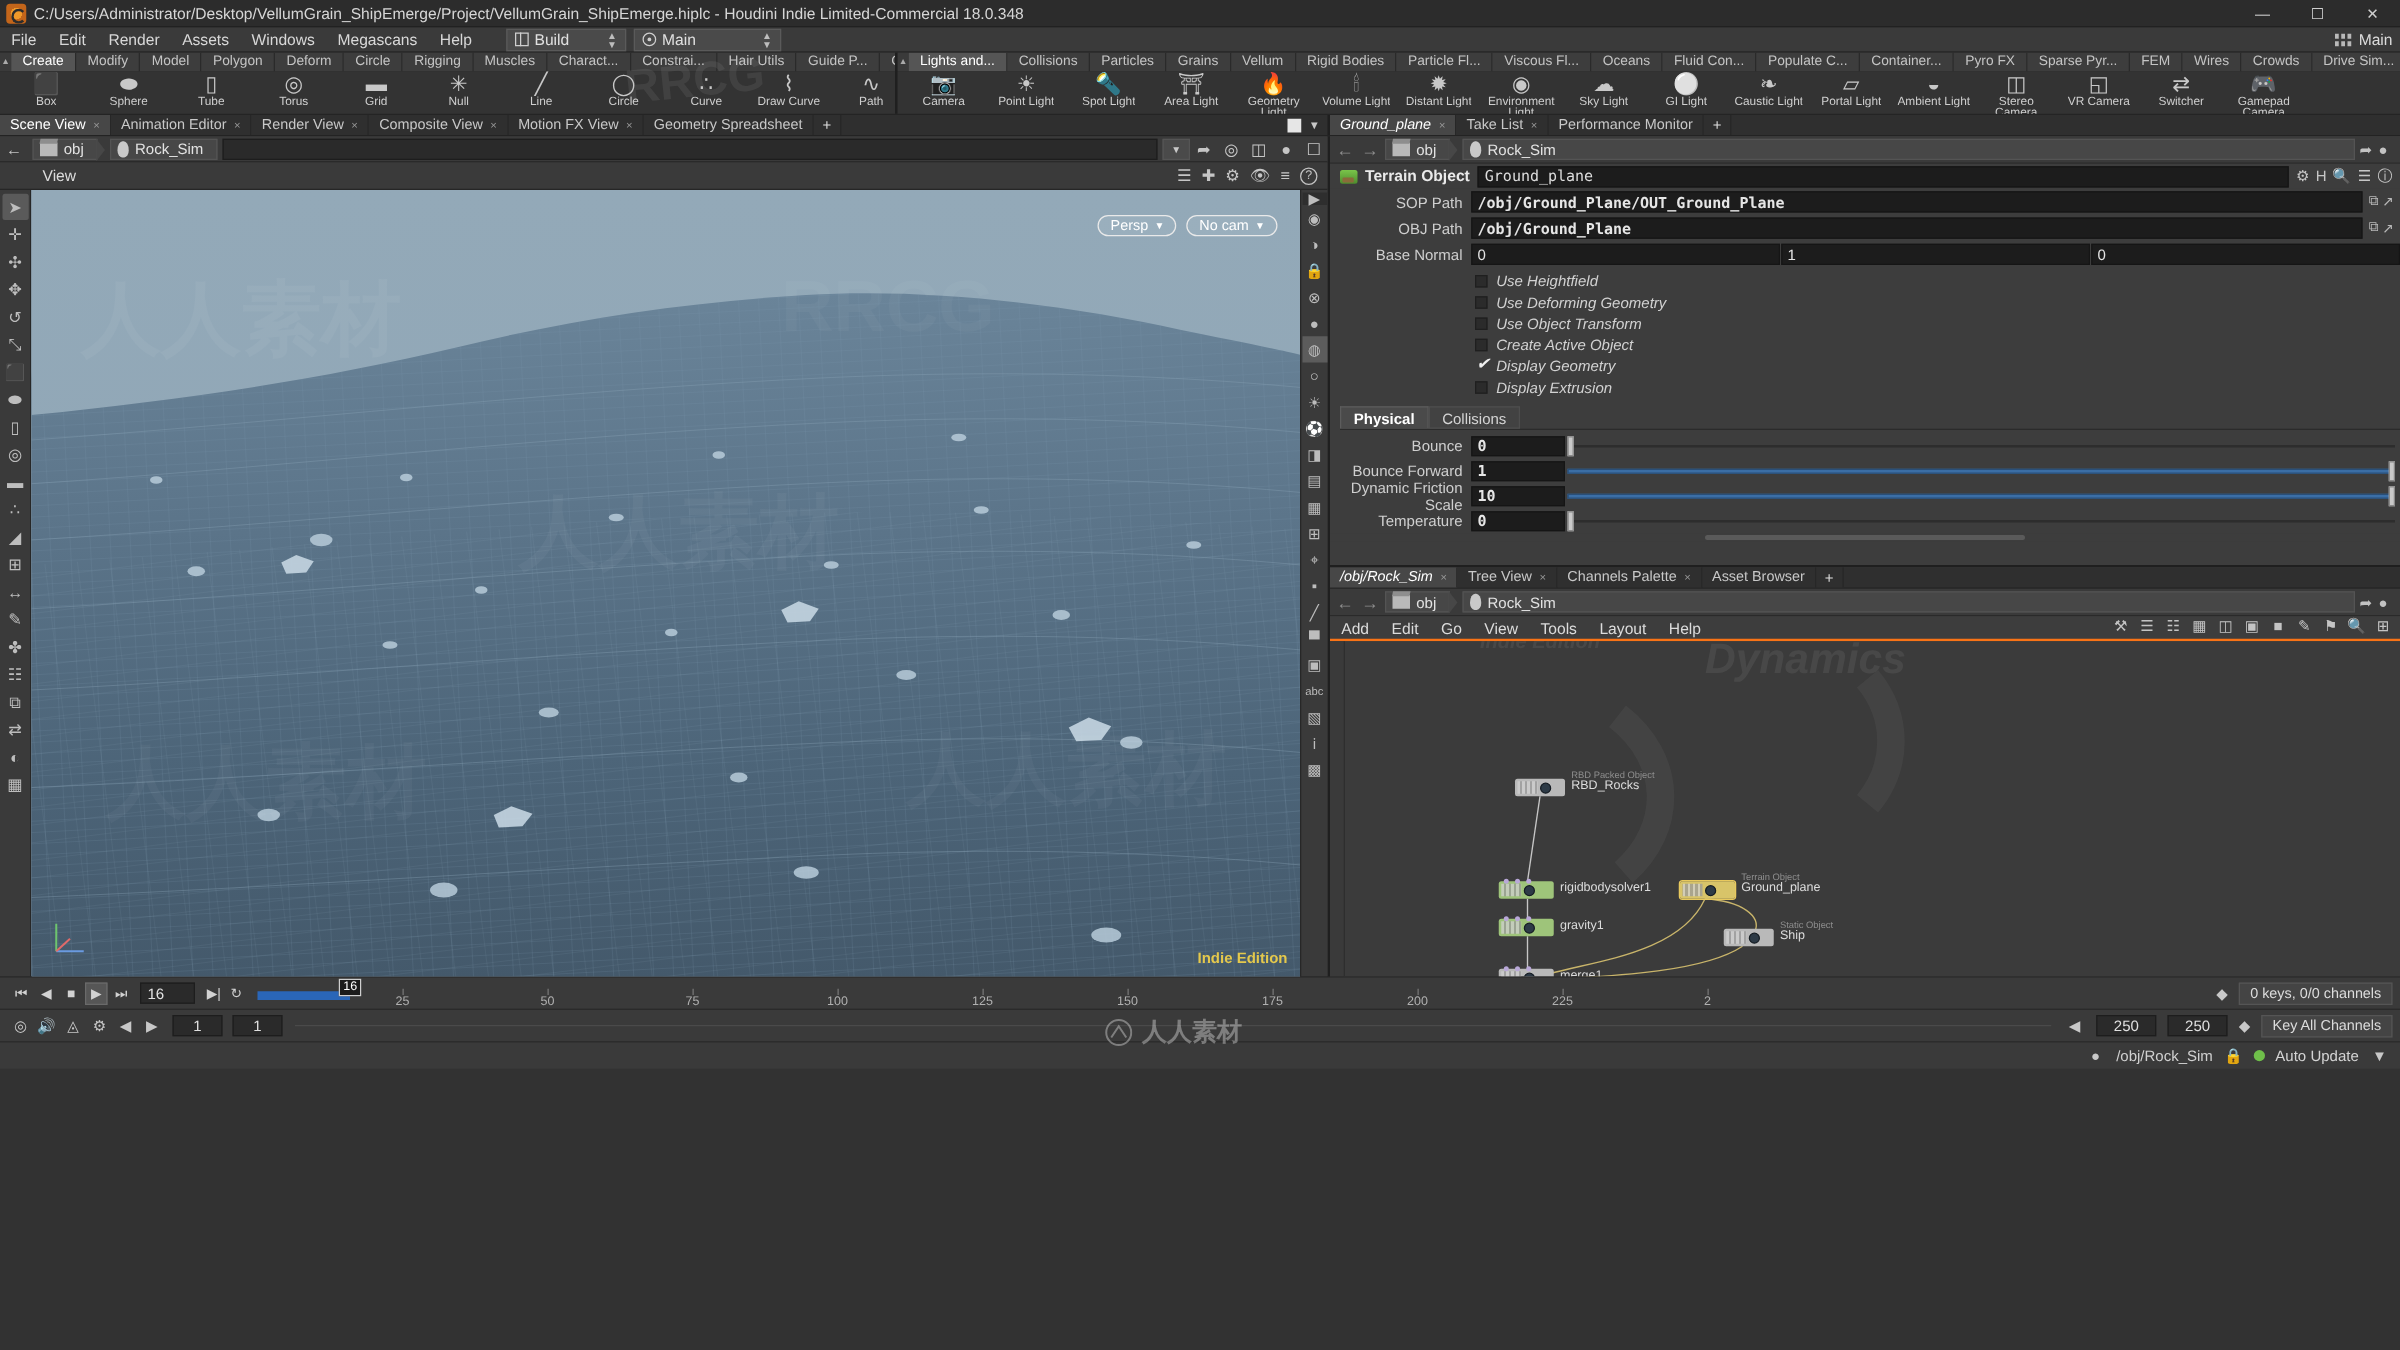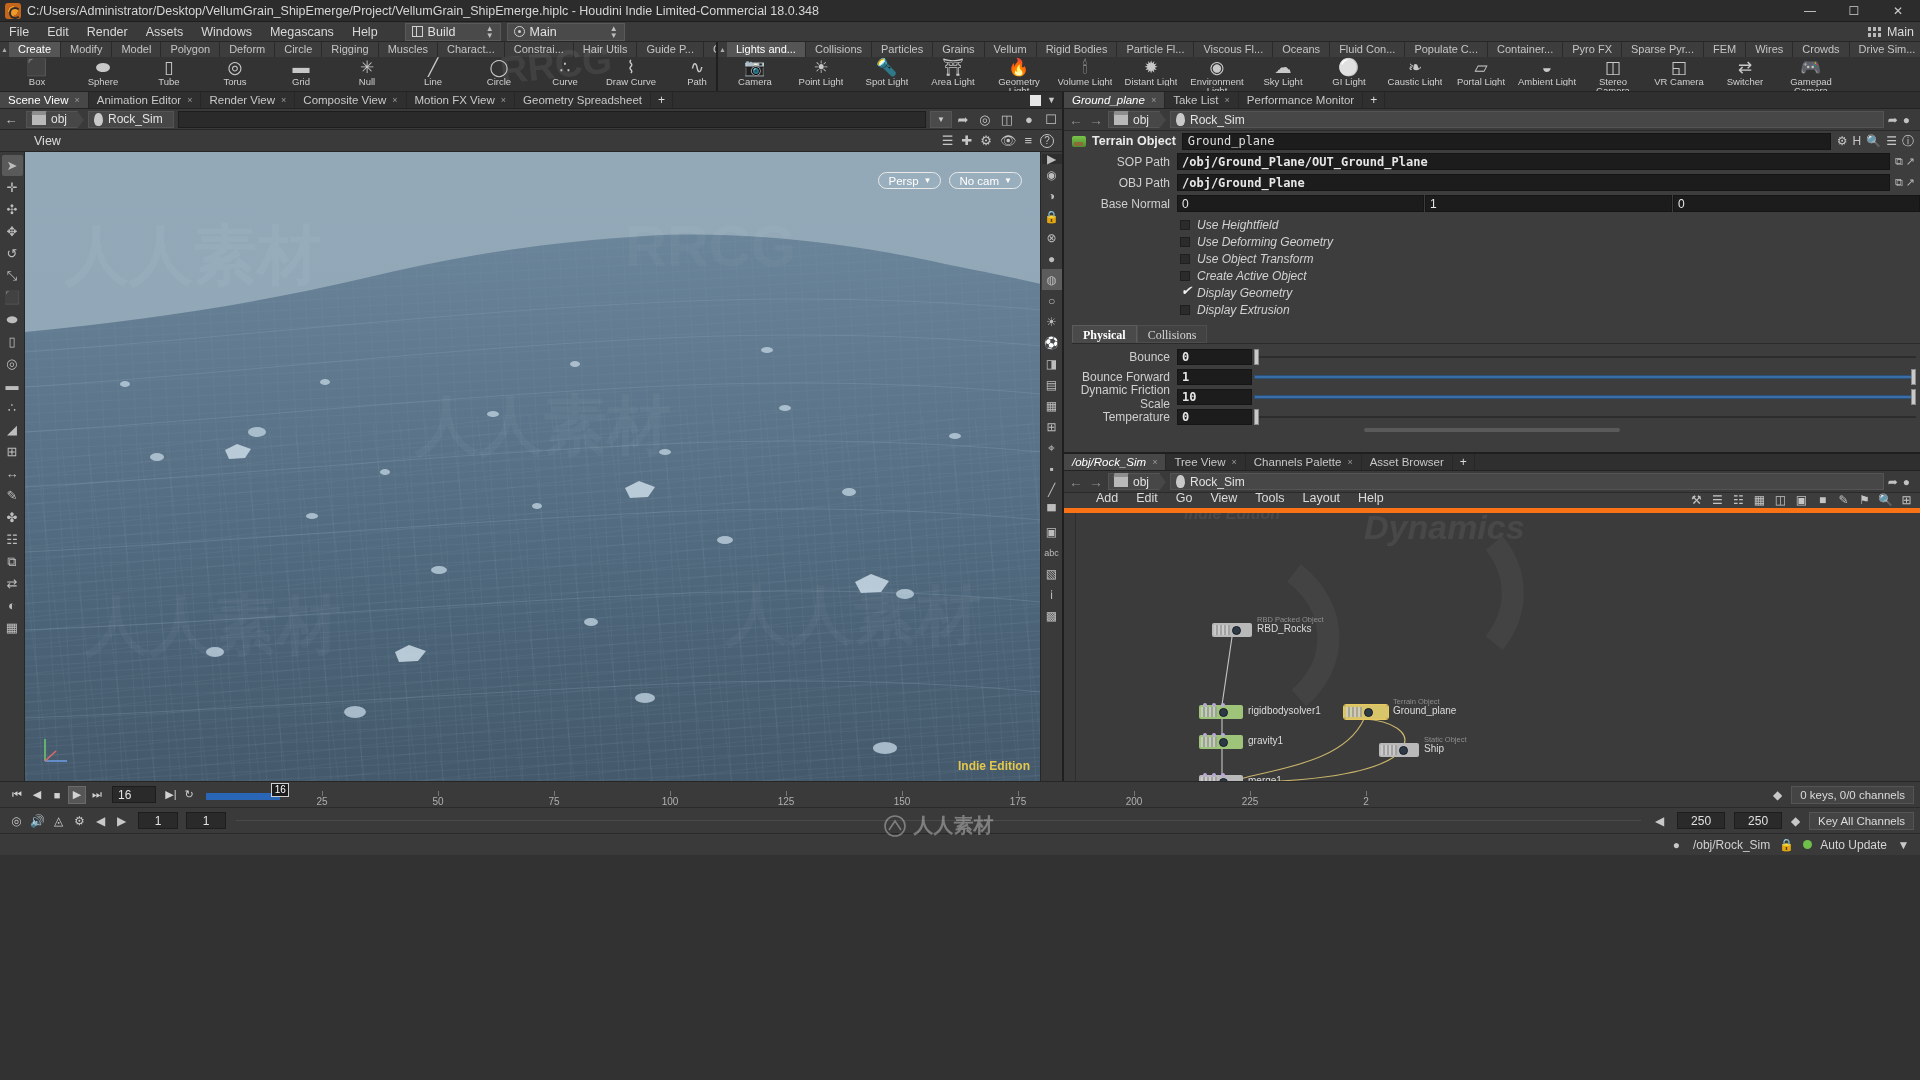--- a/index.html
+++ b/index.html
@@ -156,39 +156,39 @@
     font-family:"DejaVu Sans Mono",monospace;font-size:12px;font-weight:bold;color:#e6e6e6;}
   .pfield.plain{font-family:"Liberation Sans",sans-serif;font-weight:normal;}
   .pbtns{display:flex;gap:3px;padding:0 5px;color:#b9b9b9;font-size:11px;}
   .vecrow{flex:1;display:flex;gap:1px;}
   .vecrow .pfield{flex:1;}
   .cbrow{ height:17px;display:flex;align-items:center;padding-left:116px;gap:7px;}
   .cbox{width:10px;height:10px;background:#2b2b2b;border:1px solid #1f1f1f;flex:none;position:relative;}
   .cbrow .cl{font-size:12px;color:#d2d2d2;}
   .chk{position:absolute;left:1px;top:-4px;color:#f0f0f0;font-size:13px;line-height:13px;}
 
-  .ptabs{ height:19px;display:flex;align-items:flex-end;margin:7px 0 0 8px;border-bottom:1px solid #2b2b2b;font-family:Liberation Serif, serif;}
+  .ptabs{ height:19px;display:flex;align-items:flex-end;margin:7px 0 0 8px;border-bottom:1px solid #2b2b2b;}
   .ptabs .t{ height:18px;padding:0 10px;font-size:12px;line-height:18px;color:#d4d4d4;background:#3d3d3d;}
   .ptabs .t.active{ background:#4a4a4a;border:1px solid #5c5c5c;border-bottom-color:#4a4a4a;font-weight:bold;color:#fff;}
   .ptabs .t.inactive{ background:#424242;border:1px solid #4e4e4e;}
 
   .slrow{ height:20px;display:flex;align-items:center;}
   .slrow .plabel{width:113px;text-align:right;padding-right:7px;font-size:12px;color:#cfcfcf;flex:none;}
   .slnum{ width:75px;height:16px;background:#1c1c1c;border:1px solid #151515;display:flex;align-items:center;padding:0 4px;
     font-family:"DejaVu Sans Mono",monospace;font-size:12px;font-weight:bold;color:#e6e6e6;flex:none;}
   .sltrack{ flex:1;height:16px;position:relative;margin-left:2px;margin-right:4px;}
   .sltrack .groove{position:absolute;left:0;right:0;top:7px;height:2px;background:#2d2d2d;}
   .sltrack .fill{position:absolute;left:0;top:6px;height:4px;background:#3b6ea5;border:1px solid #2a4f78;}
   .sltrack .handle{position:absolute;top:0;width:5px;height:16px;background:#c9c9c9;border:1px solid #8a8a8a;}
   .pscroll{height:6px;background:#3d3d3d;position:relative;}
   .pscroll i{position:absolute;left:35%;width:30%;top:1px;height:4px;background:#5a5a5a;border-radius:2px;}
 
   
   .netwrap{ flex:1; display:flex; flex-direction:column; background:#3a3a3a;}
-  .netmenu{ height:20px;background:#3d3d3d;display:flex;align-items:flex-end;border-bottom:5px solid #f97316;padding-left:23px;}
+  .netmenu{ height:20px;background:#3d3d3d;display:flex;align-items:flex-start;border-bottom:2px solid #f97316;}
   .netmenu .mi{padding:0 9px;font-size:12.5px;line-height:20px;color:#dcdcdc;}
   .netmenu .right{margin-left:auto;display:flex;align-items:center;gap:4px;padding-right:5px;}
   .netmenu .right .ic{width:17px;height:16px;display:flex;align-items:center;justify-content:center;font-size:12px;color:#c4c4c4;}
   .netcanvas{ flex:1;position:relative;background:#3b3b3b;overflow:hidden;}
   .netleftrail{width:12px;background:#3a3a3a;position:absolute;left:0;top:0;bottom:0;border-right:1px solid #2e2e2e;}
   .node{ position:absolute; }
   .node .body{ height:14px;border-radius:2px;display:flex;align-items:center;padding:0 2px;position:relative;}
   .node .body .stripes{position:absolute;left:2px;top:2px;bottom:2px;width:16px;
     background:repeating-linear-gradient(90deg,#d0d0d0 0 2px, #9a9a9a 2px 4px);opacity:.75;}
   .node .body .dot{width:9px;height:9px;border-radius:50%;background:#2d3a46;border:1px solid #161d24;margin-left:18px;}

